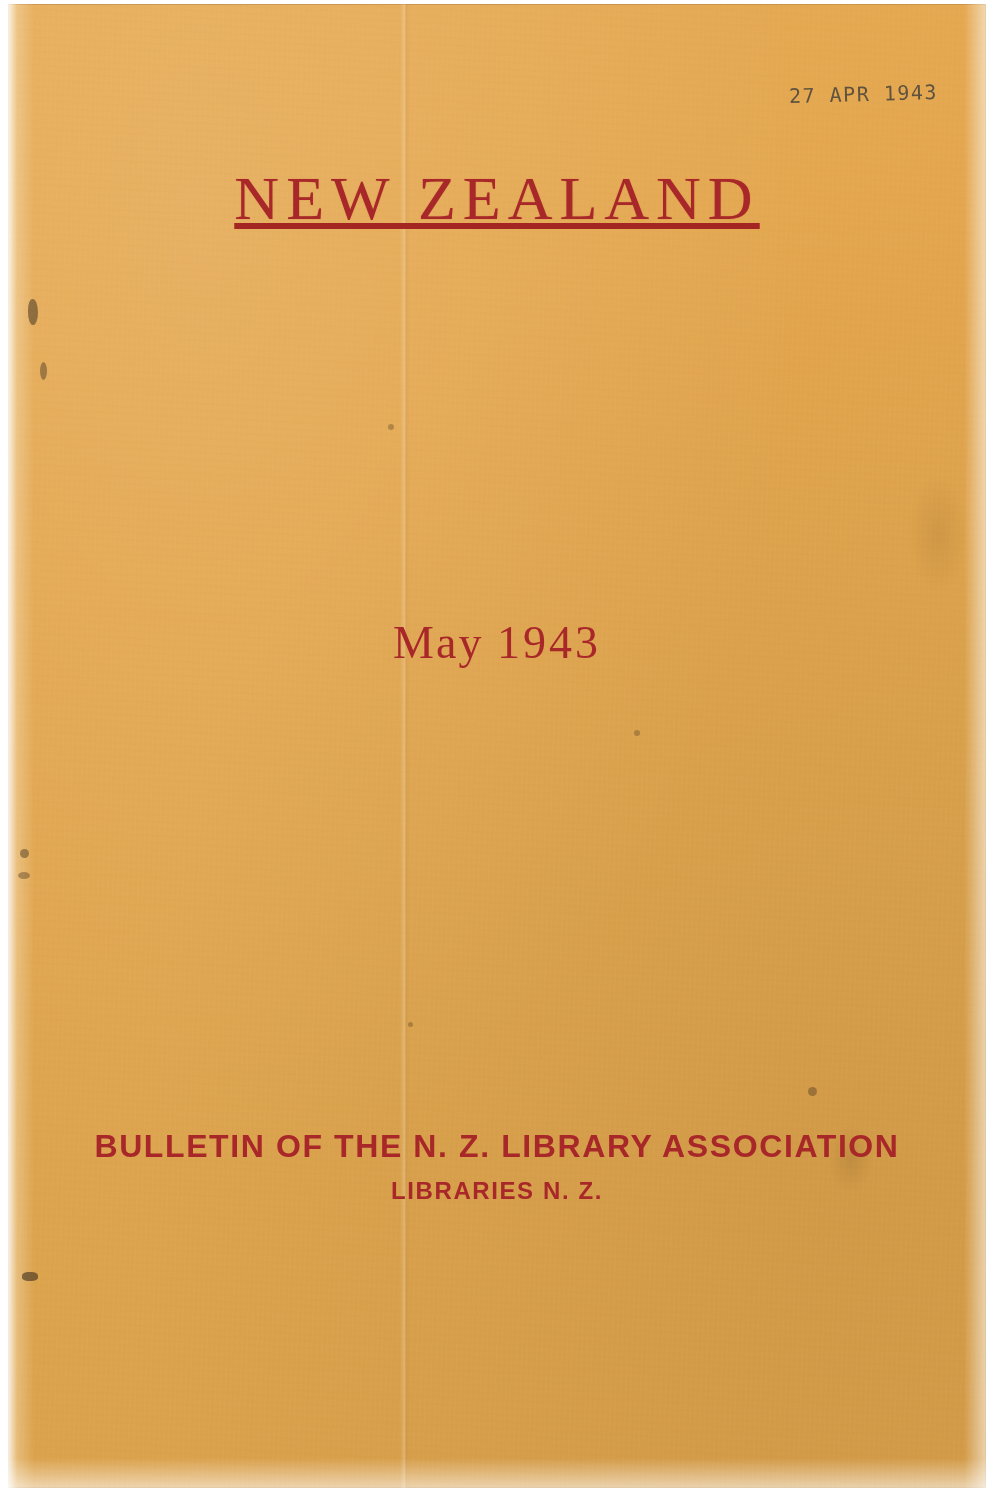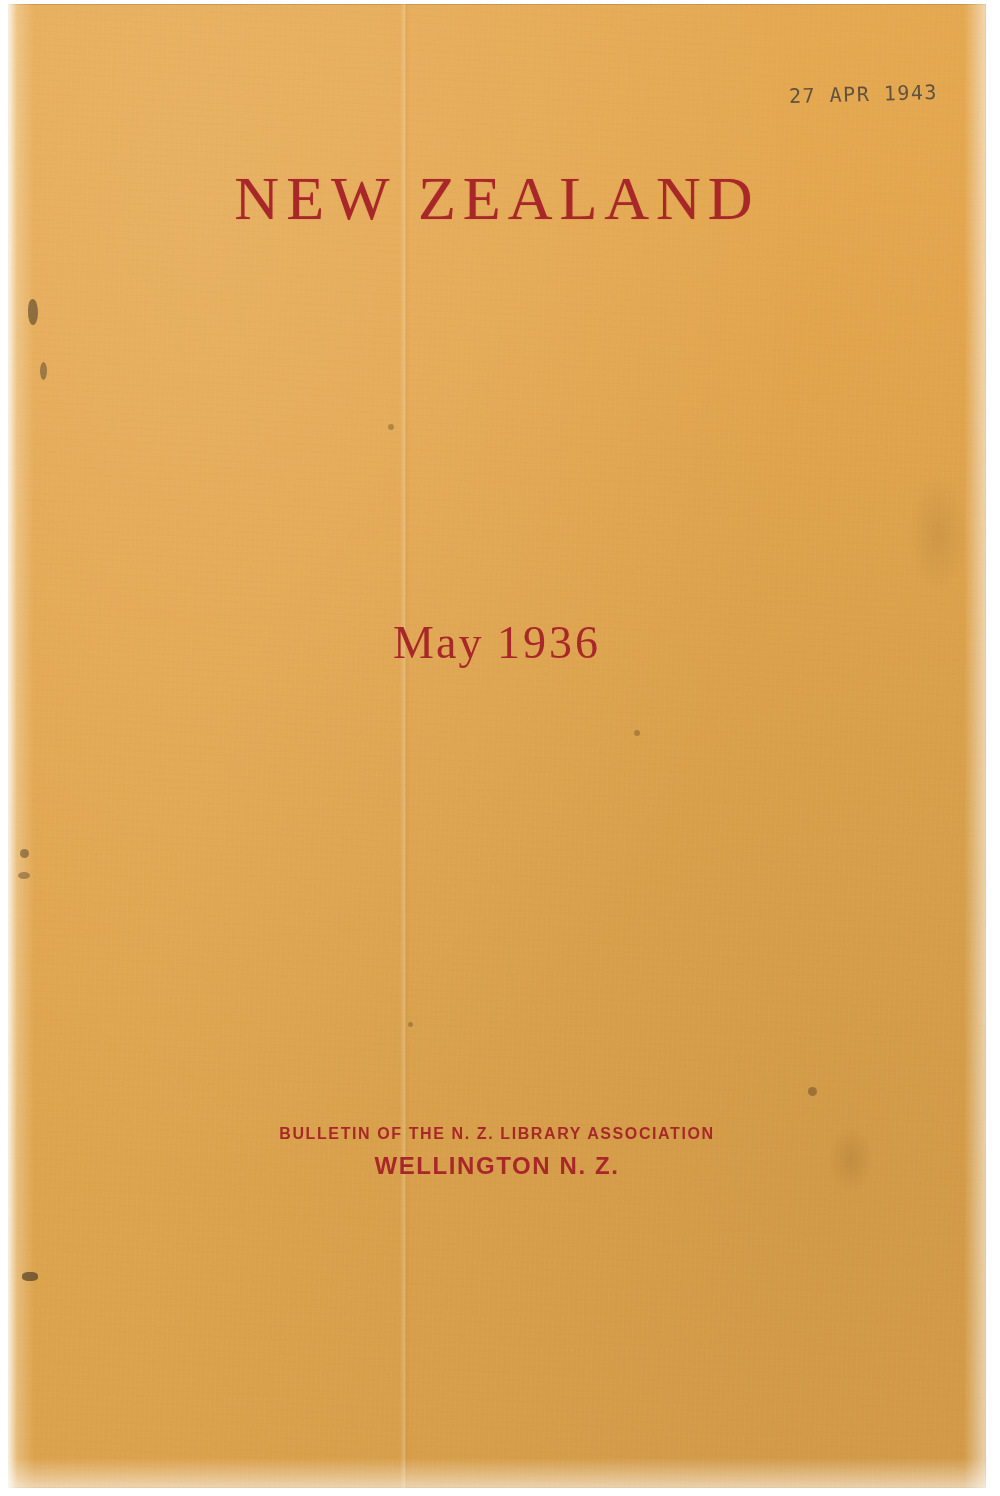--- a/index.html
+++ b/index.html
@@ -112,20 +112,21 @@
   }
 
   
   .title-block {
     position: absolute;
     left: 0;
     right: 0;
     top: 150px;
     text-align: center;
     color: #a32622;
+    text-decoration: underline;
   }
   .title-line {
     font-family: "Liberation Serif", serif;
     font-size: 62px;
     line-height: 1.45;
     letter-spacing: 5px;
     font-weight: 400;
     color: #a8282a;
     text-shadow: 0 0 1px rgba(168,40,42,0.45);
   }
@@ -148,21 +149,21 @@
   .imprint {
     position: absolute;
     left: 0;
     right: 0;
     top: 1118px;
     text-align: center;
     color: #a8282a;
   }
   .imprint-line1 {
     font-family: "Liberation Sans", sans-serif;
-    font-size: 16px;
+    font-size: 32px;
     font-weight: 700;
     letter-spacing: 1.6px;
     line-height: 1.55;
   }
   .imprint-line2 {
     font-family: "Liberation Sans", sans-serif;
     font-size: 24px;
     font-weight: 700;
     letter-spacing: 1.6px;
     line-height: 1.55;
@@ -194,22 +195,22 @@
     <div class="spot" style="left:400px; top:1018px; width:5px; height:5px; background:rgba(100,75,40,0.4);"></div>
 
     <div class="date-stamp">27 APR 1943</div>
 
     <div class="title-block">
       <div class="title-line l1">NEW  ZEALAND</div>
     </div>
 
     <div class="issue-date">
       <span>May</span>
-      <span class="yr">1936</span>
+      <span class="yr">1943</span>
     </div>
 
     <div class="imprint">
       <div class="imprint-line1">BULLETIN OF THE N. Z. LIBRARY ASSOCIATION</div>
-      <div class="imprint-line2">WELLINGTON N. Z.</div>
+      <div class="imprint-line2">LIBRARIES N. Z.</div>
     </div>
 
   </div>
 </div>
 
 </body></html>

